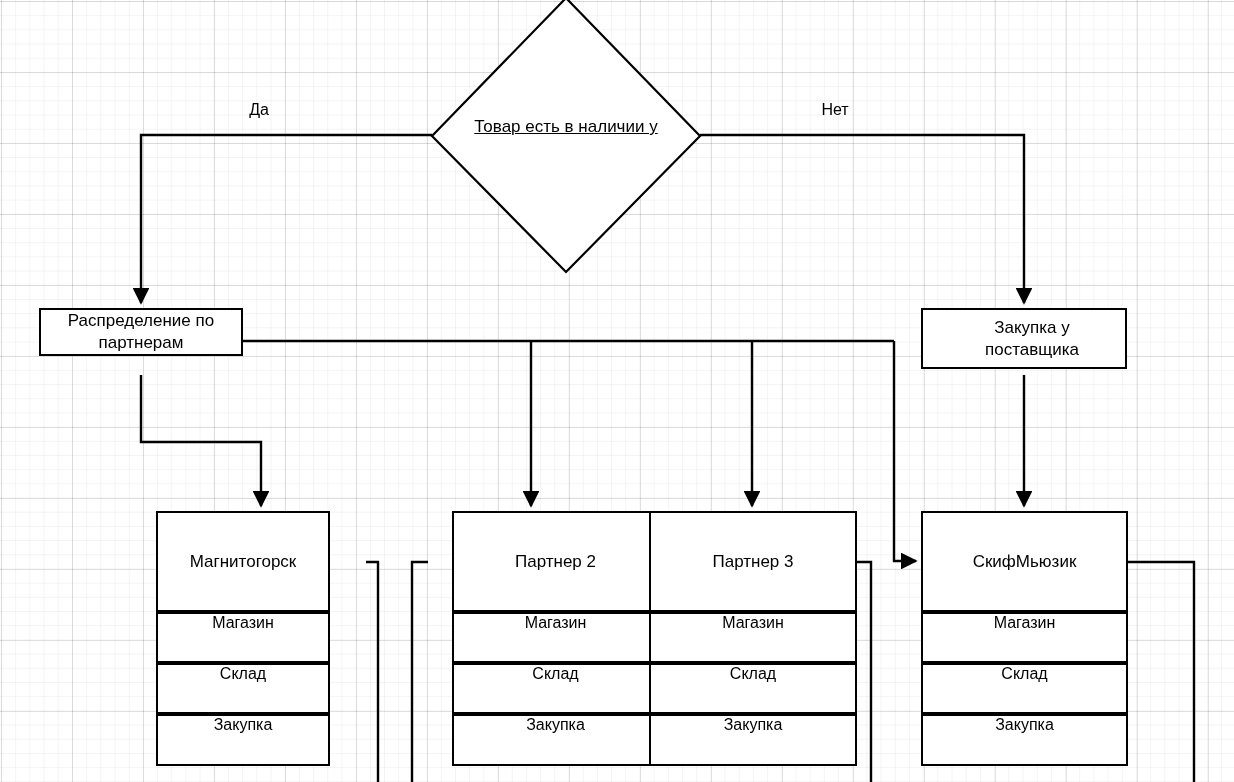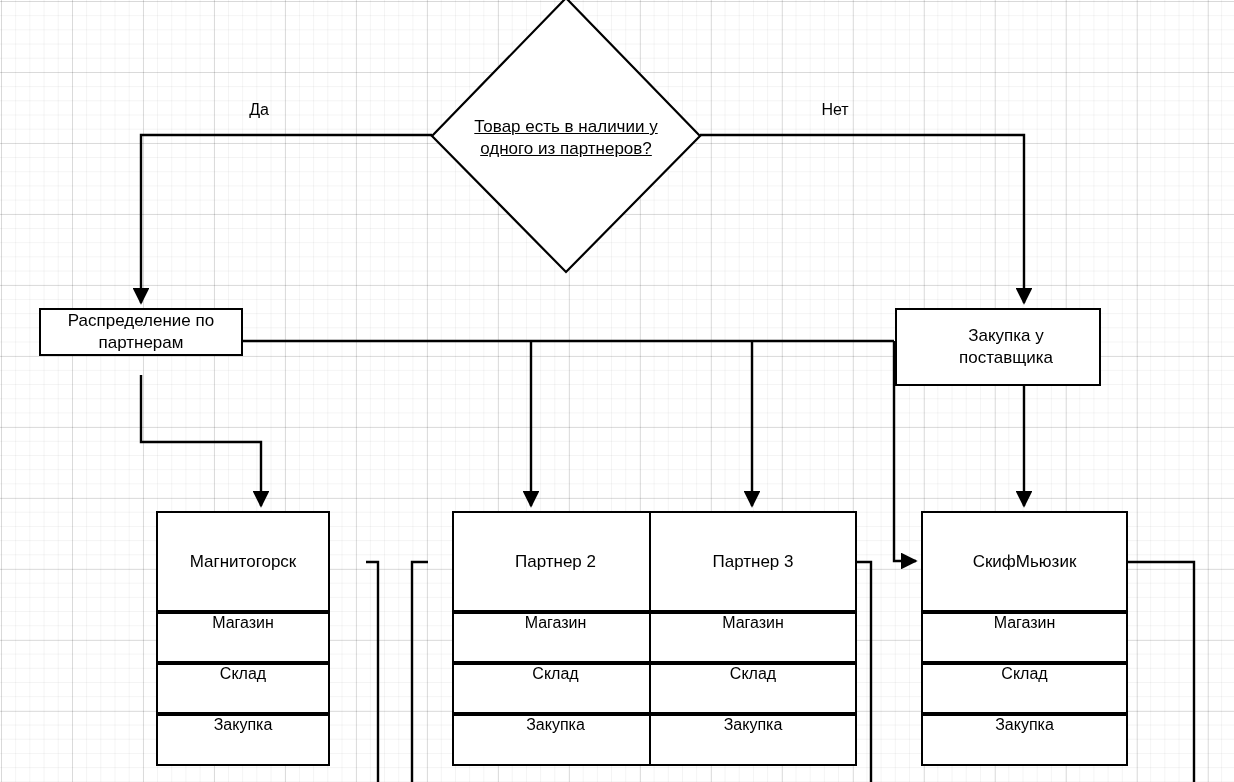--- a/index.html
+++ b/index.html
@@ -128,34 +128,33 @@
     <path d="M 1024 375 L 1024 506" fill="none" stroke="#000000" stroke-width="2.4" marker-end="url(#arrow)"></path>
 
     <path d="M 366 562 L 378 562 L 378 790" fill="none" stroke="#000000" stroke-width="2.4"></path>
     <path d="M 412 790 L 412 562 L 428 562" fill="none" stroke="#000000" stroke-width="2.4"></path>
     <path d="M 857 562 L 871 562 L 871 790" fill="none" stroke="#000000" stroke-width="2.4"></path>
     <path d="M 1128 562 L 1194 562 L 1194 790" fill="none" stroke="#000000" stroke-width="2.4"></path>
   </svg>
 
   <div class="diamond-label" style="left: 566px; top: 116px; transform: translateX(-50%);">
     <div>Товар есть в наличии у</div>
-    <div>одного из партнеров?</div>
   </div>
 
   <div class="edge-label" style="left: 259px; top: 101px; transform: translateX(-50%);">Да</div>
   <div class="edge-label" style="left: 835px; top: 101px; transform: translateX(-50%);">Нет</div>
 
   <div class="node" style="left: 39px; top: 308px; width: 204px; height: 48px;">
     <div>
       <div>Распределение по</div>
       <div>партнерам</div>
     </div>
   </div>
 
-  <div class="node" style="left: 895px; top: 308px; width: 206px; height: 78px; padding-left: 16px;">
+  <div class="node" style="left: 921px; top: 308px; width: 206px; height: 61px; padding-left: 16px;">
     <div>
       <div>Закупка у</div>
       <div>поставщика</div>
     </div>
   </div>
 
   <div class="card" style="left: 156px; top: 511px; width: 174px; height: 255px;">
     <div class="card-head" style="top: 0; height: 101px;">
       <span>Магнитогорск</span>
     </div>

